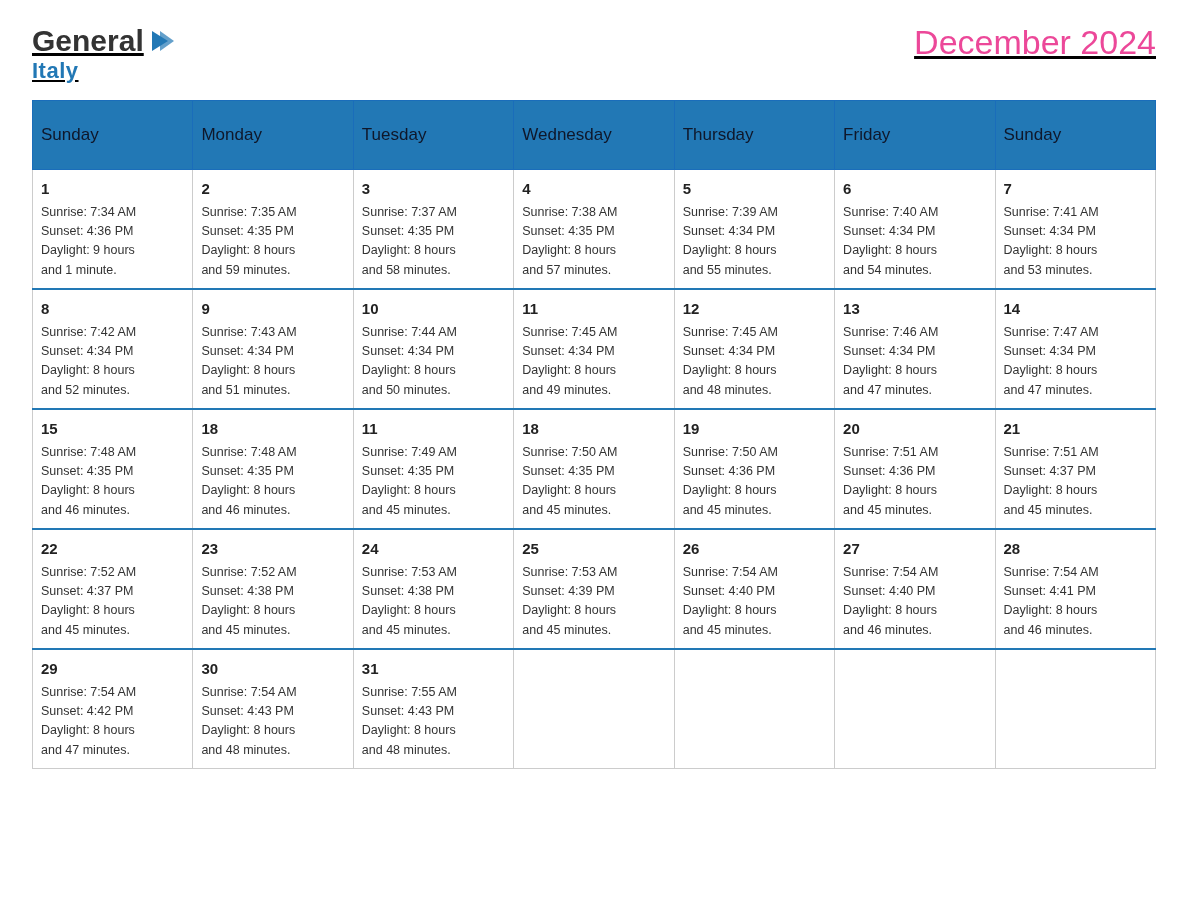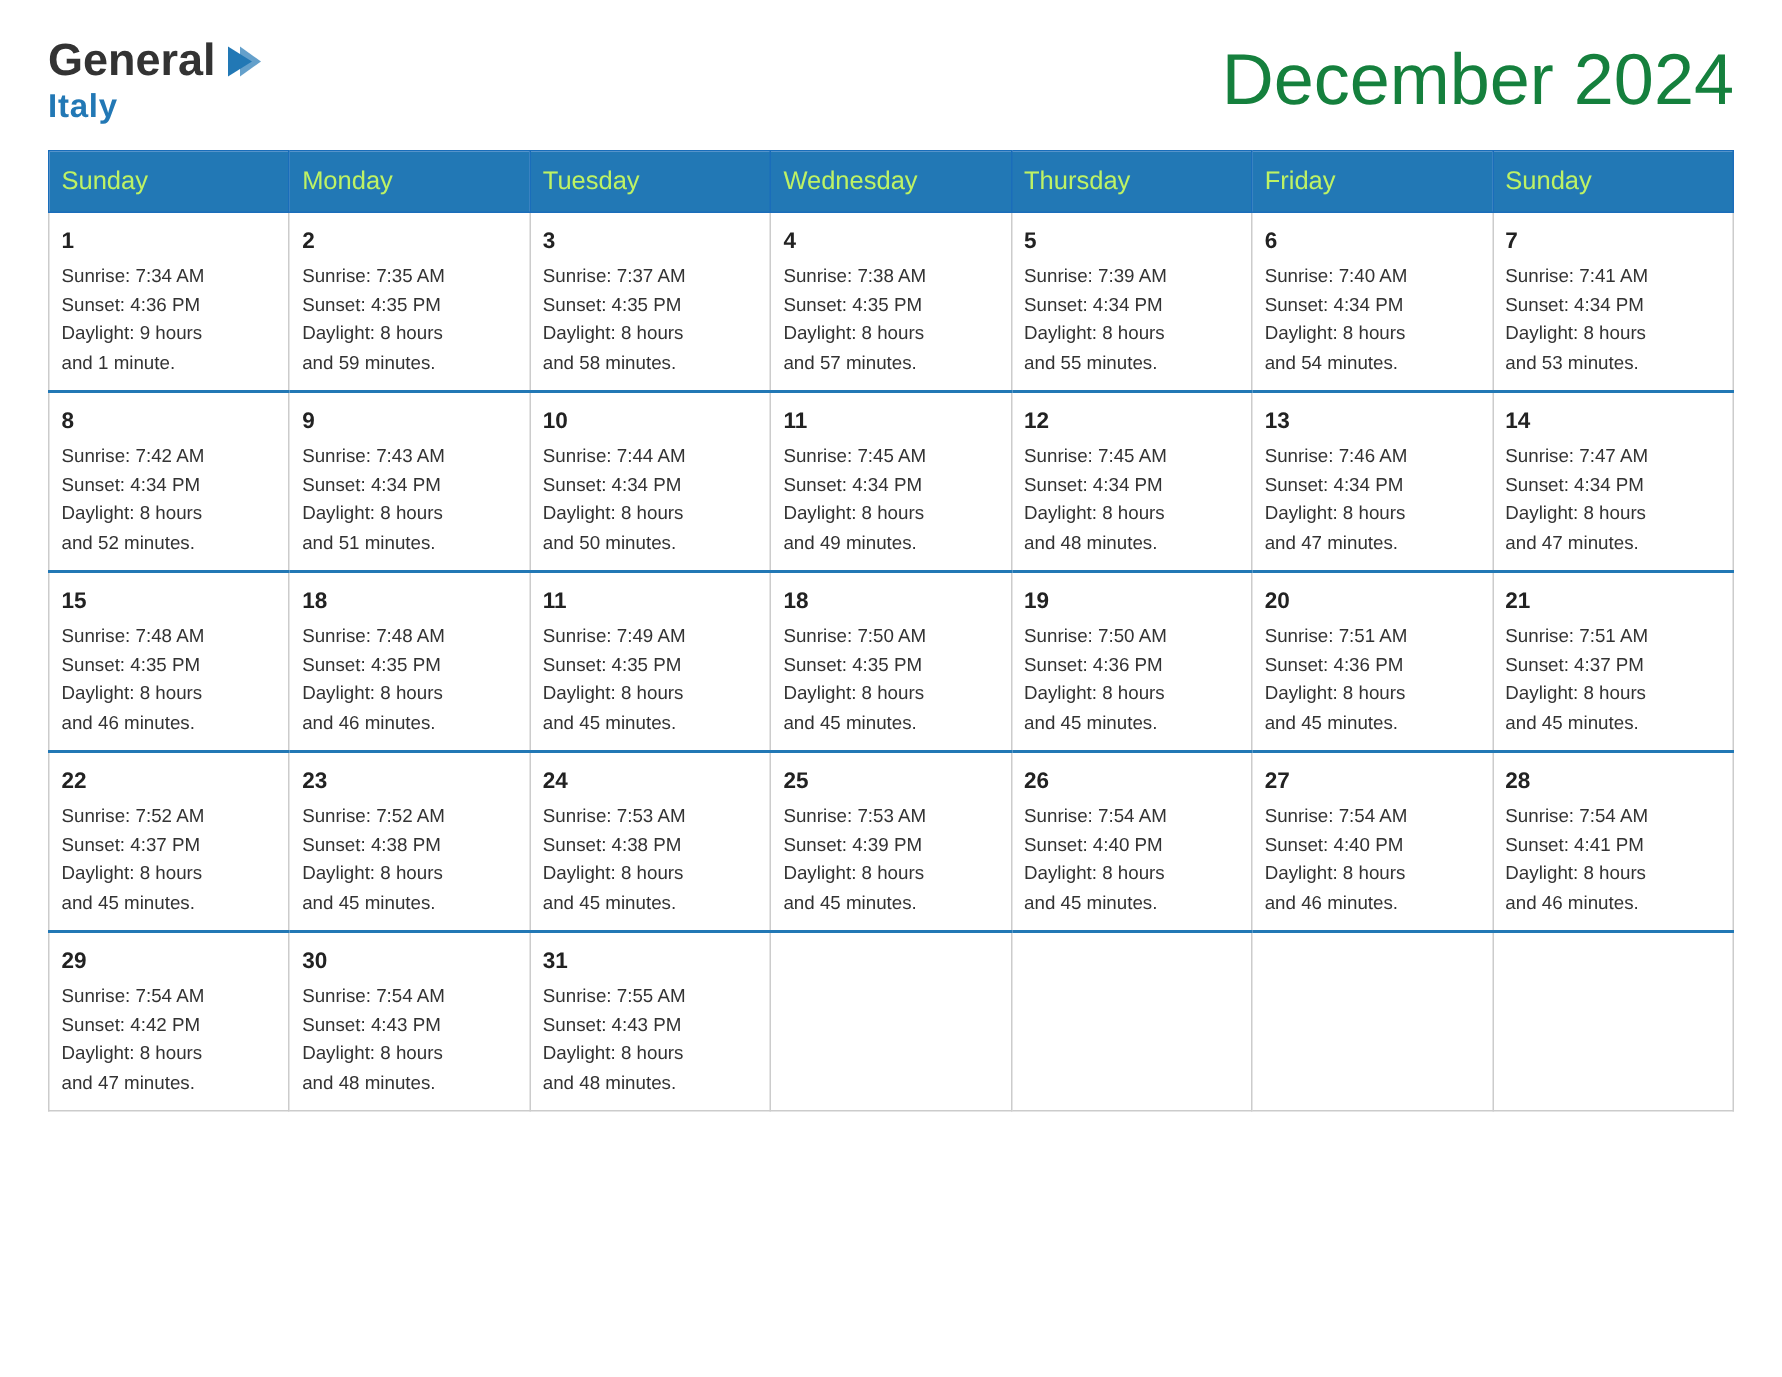--- a/index.html
+++ b/index.html
@@ -6,48 +6,49 @@
     body {
       font-family: Arial, sans-serif;
       background: #fff;
       padding: 24px 32px;
       width: 1188px;
       min-height: 918px;
     }
     .header {
       display: flex;
       justify-content: space-between;
-      align-items: center;
+      align-items: flex-start;
       margin-bottom: 16px;
+      text-decoration: underline;
     }
     .title-area {
       text-align: right;
     }
     .month-title {
-      font-size: 48px;
+      font-size: 34px;
       font-weight: normal;
-      color: #15803d;
+      color: #ec4899;
       line-height: 1.1;
     }
     .location {
       font-size: 20px;
       color: #333;
       margin-top: 4px;
     }
     .calendar {
       width: 100%;
       border-collapse: collapse;
       border: 1px solid #aaa;
     }
     .calendar th {
       background-color: #2278b5;
-      color: #bef264;
+      color: #0f172a;
       font-size: 17px;
       font-weight: normal;
-      padding: 10px 8px;
+      padding: 24px 8px;
       text-align: left;
       border: 1px solid #1a6dba;
     }
     .calendar td {
       vertical-align: top;
       padding: 8px 8px;
       border: 1px solid #ccc;
       width: 14.28%;
       font-size: 13px;
       color: #222;

